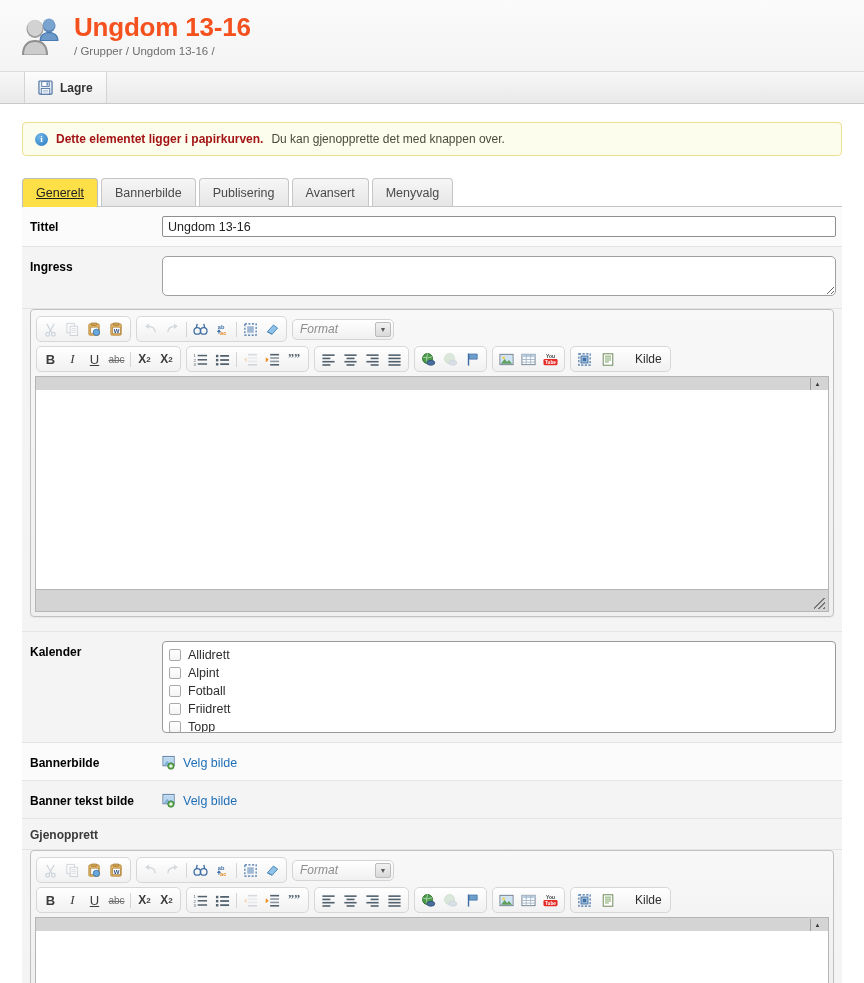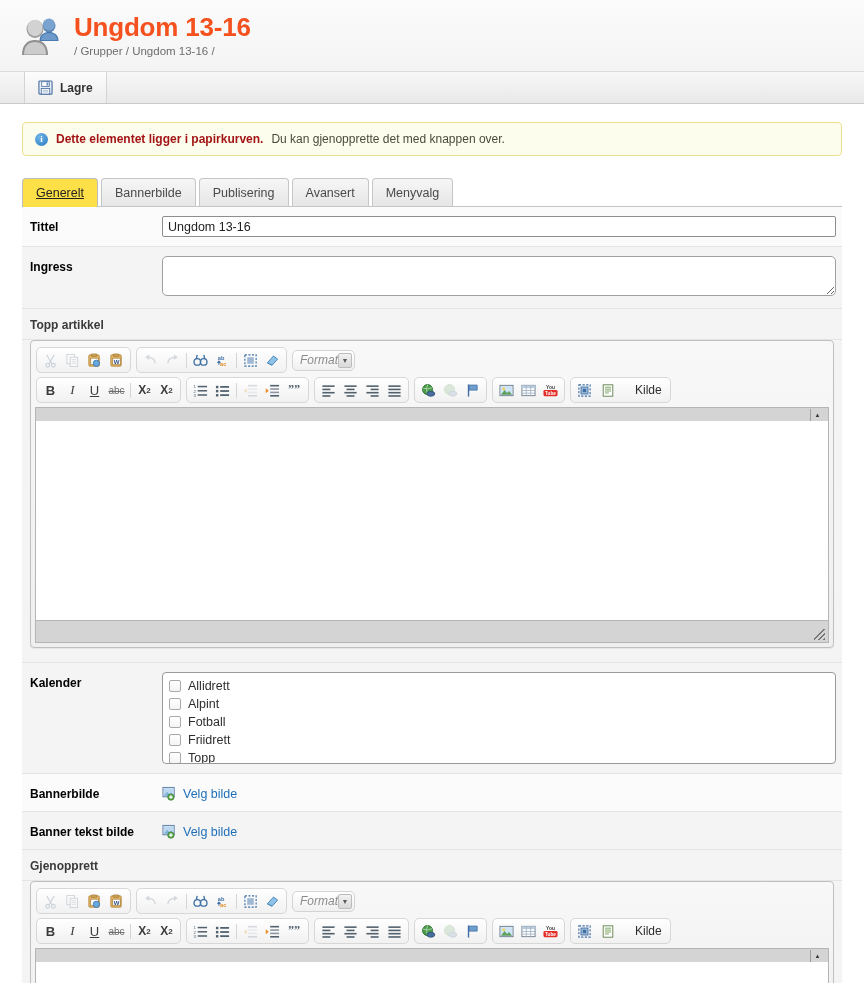--- a/index.html
+++ b/index.html
@@ -219,21 +219,21 @@
     font-size: 11px;
     color: #3c3c3c;
     user-select: none;
   }
   .ck-btn.wide { width: auto; padding: 0 5px; gap: 20px; }
   .ck-btn.dim { opacity: .33; }
   .ck-sep { width: 1px; height: 15px; background: #d5d5d5; margin: 0 2px; }
   .ck-label { font-size: 12px; color: #2d2d2d; }
   .ck-format {
     display: flex; align-items: center; justify-content: space-between;
-    width: 63px; height: 21px;
+    width: 102px; height: 21px;
     padding: 0 2px 0 7px;
     background: linear-gradient(to bottom, #ffffff 0%, #f0f0f0 100%);
     border: 1px solid #d4d4d4;
     border-radius: 5px;
     cursor: pointer;
   }
   .ck-format span {
     font-style: italic;
     color: #8c8c8c;
     font-size: 12px;
@@ -380,21 +380,20 @@
       </div>
     </div>
 
     <div class="row alt">
       <div class="row-label">Ingress</div>
       <div class="row-field">
         <textarea class="textarea" style=""></textarea>
       </div>
     </div>
 
-    <div class="section-head">Topp artikkel</div>
     <div class="section-body">
       <div class="ck">
         <div class="ck-toolbar">
 
           <div class="ck-row">
             <div class="ck-group">
               <div class="ck-btn dim">
                 <svg width="15" height="15" viewBox="0 0 16 16">
                     <path d="M4 2 L9.5 11.5 M12 2 L6.5 11.5" stroke="#7a8fa8" stroke-width="1.3" fill="none"></path>
                     <circle cx="5" cy="13" r="2" fill="none" stroke="#7a8fa8" stroke-width="1.3"></circle>

